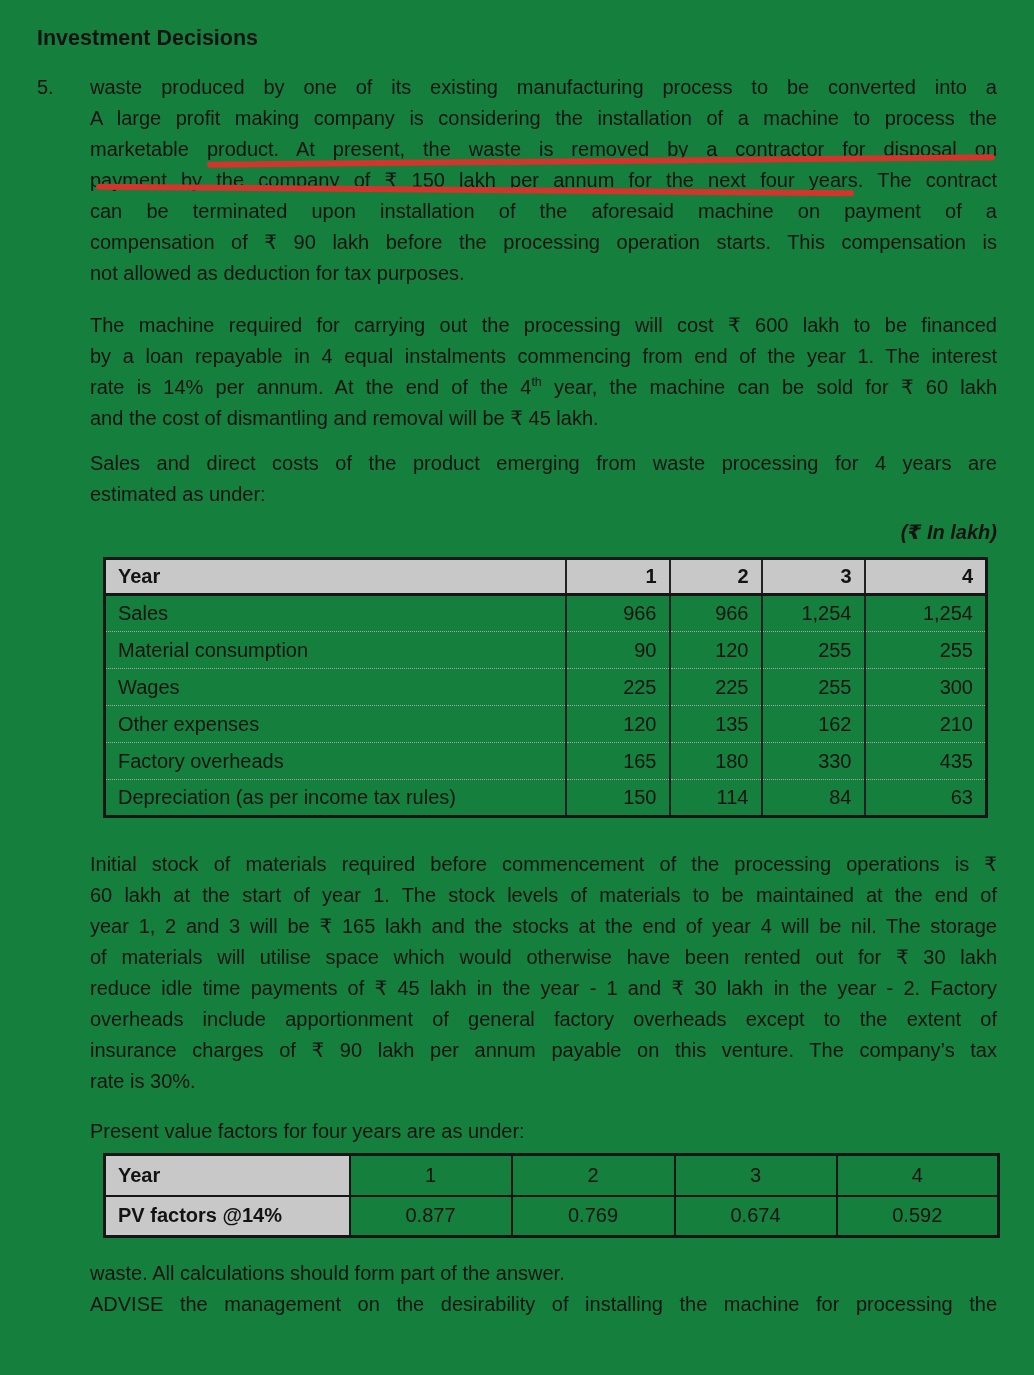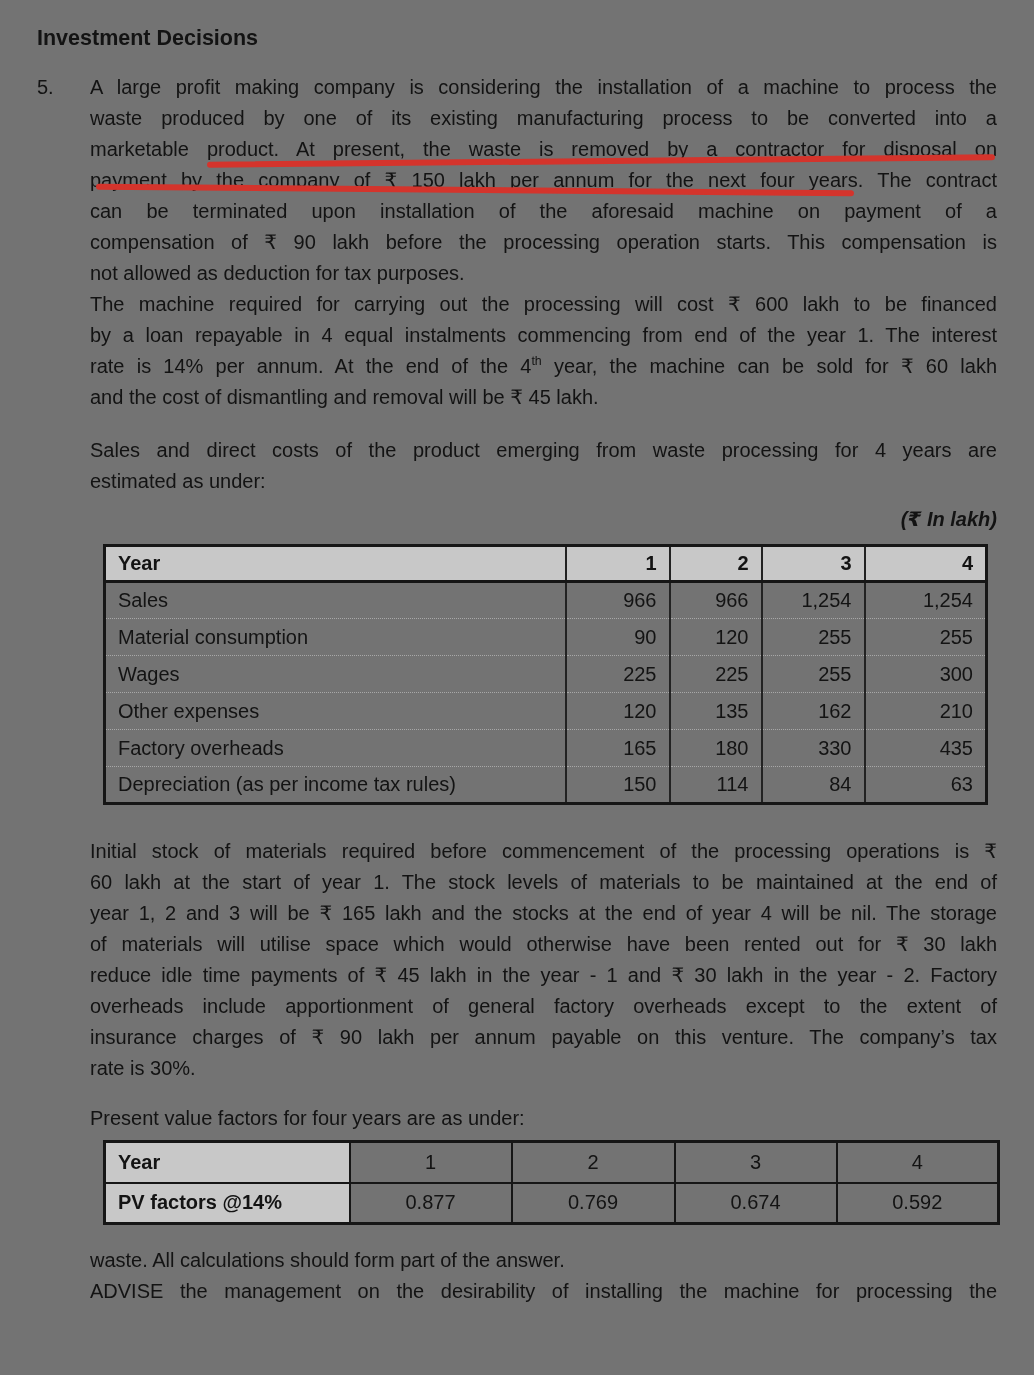--- a/index.html
+++ b/index.html
@@ -1,20 +1,20 @@
 <!DOCTYPE html>
 <html><head>
 <meta charset="utf-8">
 <style>
   * { margin:0; padding:0; box-sizing:border-box; }
   html,body { background:#ffffff; }
   .page {
     position:relative;
     width:1034px; height:1375px;
-    background:#737373;
+    background:#15803d;
     color:#131313;
     font-family:"Liberation Sans","DejaVu Sans",sans-serif;
     font-size:20px;
     overflow:hidden;
   }
   .title {
     margin:27px 0 0 37px;
     font-size:21.5px;
     font-weight:bold;
     line-height:22px;
@@ -26,22 +26,22 @@
   .para { position:relative; }
   .jline {
     line-height:31px; height:31px;
     white-space:nowrap;
     text-align:justify;
     text-align-last:justify;
   }
   .jline.last { text-align-last:left; }
   sup.th { font-size:0.62em; vertical-align:super; line-height:0; }
 
-  .m-p2 { }
-  .m-p3 { margin-top:22px; }
+  .m-p2 { margin-top:21px; }
+  .m-p3 { margin-top:14px; }
   .caption {
     margin-top:7px;
     line-height:31px;
     text-align:right;
     font-weight:bold;
     font-style:italic;
   }
   .m-t1 { margin-top:9px; }
   .m-p4 { margin-top:31px; }
   .m-p5 { margin-top:19px; }
@@ -100,22 +100,22 @@
 
 <div class="page">
 
   <div class="title">Investment Decisions</div>
 
   <div class="question">
     <div class="qnum">5.</div>
     <div class="qbody">
 
       <div class="para">
+        <div class="jline">waste produced by one of its existing manufacturing process to be converted into a</div>
         <div class="jline">A large profit making company is considering the installation of a machine to process the</div>
-        <div class="jline">waste produced by one of its existing manufacturing process to be converted into a</div>
         <div class="jline">marketable product. At present, the waste is removed by a contractor for disposal on</div>
         <div class="jline">payment by the company of ₹ 150 lakh per annum for the next four years. The contract</div>
         <div class="jline">can be terminated upon installation of the aforesaid machine on payment of a</div>
         <div class="jline">compensation of ₹ 90 lakh before the processing operation starts. This compensation is</div>
         <div class="jline last">not allowed as deduction for tax purposes.</div>
         <div class="redline u1" style="background-color: rgb(212, 52, 44);"></div>
         <div class="redline u2" style="background-color: rgb(212, 52, 44);"></div>
       </div>
 
       <div class="para m-p2">

